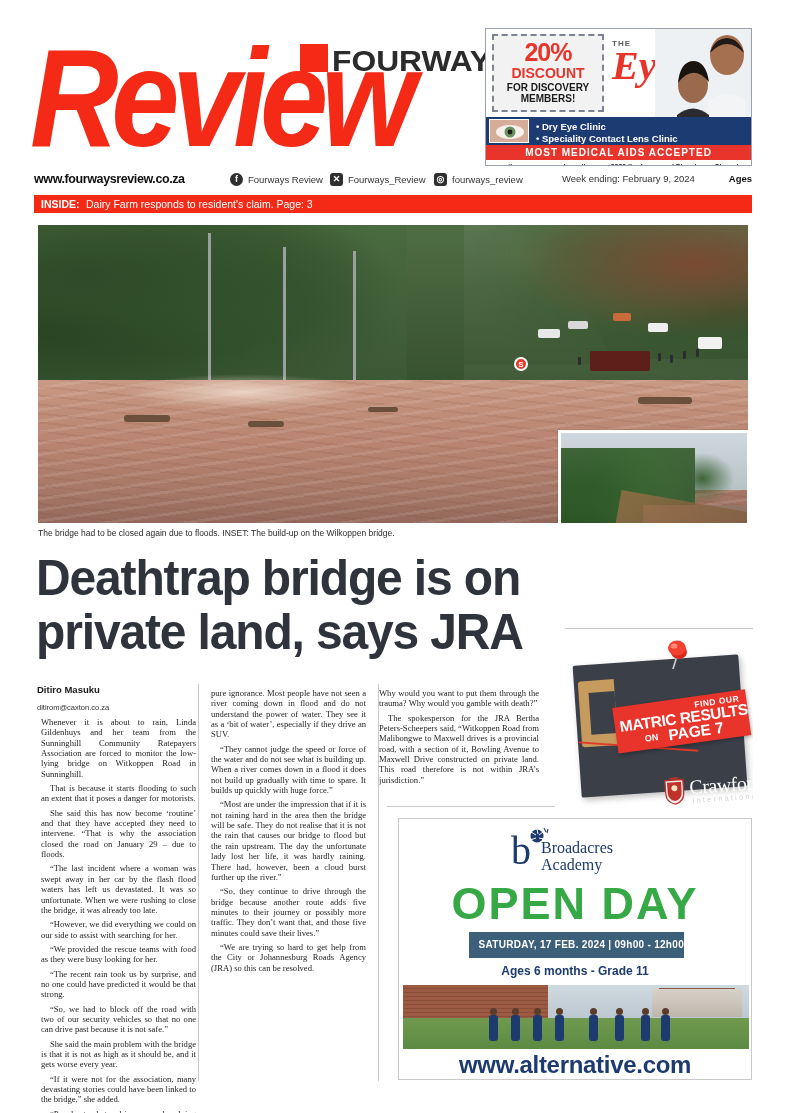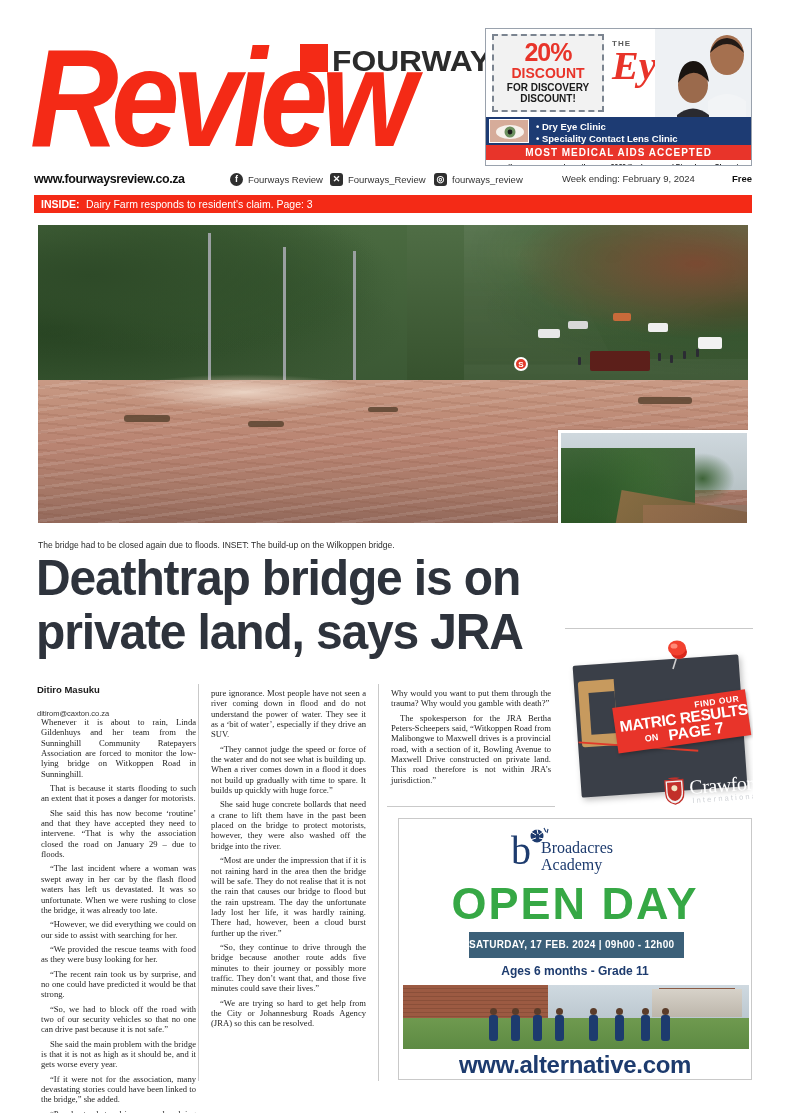--- a/index.html
+++ b/index.html
@@ -124,42 +124,42 @@
        linear-gradient(#41663a, #33542c); }
   .in-tree { position:absolute; right:6%; top:10%; width:36%; height:28%;
              background:radial-gradient(ellipse, #3e6438 0%, rgba(62,100,56,0) 68%); }
   .in-river { position:absolute; right:0; bottom:0; width:56%; height:62%;
      background:linear-gradient(160deg,#9a7d6c 0%,#8a6e5f 45%,#6f5c52 100%); }
   .in-debrisline { position:absolute; left:30%; top:36%; width:70%; height:22%;
      background:linear-gradient(115deg, rgba(150,110,70,.85), rgba(120,85,55,.65));
      transform:rotate(10deg); }
 
   .caption { position:absolute; left:38px; top:528px; width:500px; font-size:8.5px;
-             color:#2b2b2b; font-family:"Liberation Sans", sans-serif;margin-top:12px; }
+             color:#2b2b2b; font-family:"Liberation Sans", sans-serif; }
 
   
   .headline { position:absolute; left:36px; top:551px; width:520px;
               font-family:"Liberation Sans", sans-serif; font-weight:bold;
               font-size:50px; line-height:54px; color:#2e333c; letter-spacing:-1.2px;
               transform:scaleX(.96); transform-origin:left top; }
   .headline .l { display:block; }
 
   
   .byline { position:absolute; left:37px; top:684px; width:160px; }
   .by-name { font-size:9.5px; font-weight:bold; color:#1a1a1a; font-family:"Liberation Sans",sans-serif; }
-  .by-mail { font-size:7.5px; color:#333; font-family:"Liberation Sans",sans-serif; margin-top:14px;}
+  .by-mail { font-size:7.5px; color:#333; font-family:"Liberation Sans",sans-serif; margin-top:8px;}
 
   .col { position:absolute; top:713px; width:163px;
          font-family:"Liberation Serif", serif; font-size:8.6px; line-height:10.35px;
          color:#1d1d1d; text-align:justify; }
   .col p { text-indent:9px; margin:4px; }
   .col p.noind { text-indent:0; }
   #col1 { left:37px; height:368px; }
   #col2 { left:207px; top:684px; height:397px; }
-  #col3 { left:387px; top:684px; width:168px; height:120px; }
+  #col3 { left:375px; top:684px; width:168px; height:120px; }
 
   .vrule { position:absolute; width:1px; background:#c9c9c9; }
 
   
   .crawford { position:absolute; left:565px; top:634px; width:188px; height:176px; overflow:hidden; }
   .cw-card { position:absolute; left:12px; top:26px; width:166px; height:132px;
              background:#3a3f48; transform:rotate(-4deg); border-radius:2px;
              box-shadow:2px 3px 6px rgba(0,0,0,.25); }
   .cw-tan { position:absolute; left:4px; top:16px; width:36px; height:66px; background:#c79a5e;
             border-radius:3px 0 0 3px; }
@@ -183,21 +183,21 @@
   .bd-logo-b { position:absolute; left:112px; top:12px; font-family:"Liberation Serif", serif;
                font-size:40px; color:#1d3b6e; line-height:40px; font-weight:normal; }
   .bd-spark { position:absolute; left:128px; top:8px; width:22px; height:20px; }
   .bd-n1 { position:absolute; left:142px; top:20px; font-family:"Liberation Serif", serif;
            font-size:16px; color:#1d3b6e; line-height:17px; }
   .bd-n2 { position:absolute; left:142px; top:37px; font-family:"Liberation Serif", serif;
            font-size:16px; color:#1d3b6e; line-height:17px; }
   .bd-open { position:absolute; left:0; top:62px; width:100%; text-align:center;
              font-size:45px; font-weight:bold; color:#36a845; letter-spacing:2px; line-height:46px; }
   .bd-datebar { position:absolute; left:70px; top:113px; width:215px; height:26px; background:#3c6079; }
-  .bd-date { position:absolute; left:0; top:0; width:100%; line-height:26px; text-align:left;
+  .bd-date { position:absolute; left:0; top:0; width:100%; line-height:26px; text-align:right;
              font-size:10px; font-weight:bold; color:#fff; letter-spacing:.3px; }
   .bd-ages { position:absolute; left:0; top:145px; width:100%; text-align:center;
              font-size:12px; font-weight:bold; color:#1d3b6e; }
   .bd-photo { position:absolute; left:4px; top:166px; width:346px; height:64px; overflow:hidden; }
   .bp-sky { position:absolute; left:0; top:0; width:100%; height:52%;
             background:linear-gradient(#cfd9e0,#bcc8d0); }
   .bp-brick { position:absolute; left:0; top:0; width:42%; height:56%;
               background:repeating-linear-gradient(#9c5a42 0 3px, #8a4f39 3px 4px); }
   .bp-house { position:absolute; right:2%; top:6%; width:26%; height:44%;
               background:linear-gradient(#d7d2c9,#bdb6ab); }
@@ -222,21 +222,21 @@
       <div class="logo-review">Review</div>
     </div>
   </div>
 
   <div class="eyeguy">
     <div class="eg-top">
       <div class="eg-coupon">
         <div class="eg-20">20%</div>
         <div class="eg-disc">DISCOUNT</div>
         <div class="eg-for">FOR DISCOVERY</div>
-        <div class="eg-mem">DISCOUNT!</div>
+        <div class="eg-mem">MEMBERS!</div>
       </div>
       <svg class="eg-brow" viewBox="0 0 42 16">
         <path d="M2 12 Q21 -3 40 12 Q21 4 2 12 Z" fill="#23303f"></path>
         <circle cx="21" cy="8.5" r="3.2" fill="#23303f"></circle>
       </svg>
       <div class="eg-the">THE</div>
       <div class="eg-eye">Eye</div>
       <div class="eg-guy">GUY</div>
       <div class="eg-opt">OPTOMETRIST</div>
       <div class="eg-phone">011 465 4028</div>
@@ -279,21 +279,21 @@
       <span class="soc-ic sq">✕</span>
       <span class="lbl">Fourways_Review</span>
     </div>
 
     <div class="soc" style="left:400px">
       <span class="soc-ic sq">◎</span>
       <span class="lbl">fourways_review</span>
     </div>
 
     <div class="hs-week">Week ending: February 9, 2024</div>
-    <div class="hs-free">Free</div>
+    <div class="hs-free">Ages</div>
   </div>
 
   <div class="insidebar">
     <span class="ib-k">INSIDE:</span>
     <span class="ib-t">Dairy Farm responds to resident's claim. Page: 3</span>
   </div>
 
   <div class="photo">
     <div class="ph-sky"></div>
     <div class="ph-sun"></div>
@@ -358,21 +358,20 @@
       <p>“We provided the rescue teams with food as they were busy looking for her.</p>
       <p>“The recent rain took us by surprise, and no one could have predicted it would be that strong.</p>
       <p>“So, we had to block off the road with two of our security vehicles so that no one can drive past because it is not safe.”</p>
       <p>She said the main problem with the bridge is that it is not as high as it should be, and it gets worse every year.</p>
       <p>“If it were not for the association, many devastating stories could have been linked to the bridge,” she added.</p>
       <p>“People tend to drive over low-lying bridges with water on them because of</p>
     </div>
   <div class="col" id="col2">
       <p class="noind">pure ignorance. Most people have not seen a river coming down in flood and do not understand the power of water. They see it as a ‘bit of water’, especially if they drive an SUV.</p>
       <p>“They cannot judge the speed or force of the water and do not see what is building up. When a river comes down in a flood it does not build up gradually with time to spare. It builds up quickly with huge force.”</p>
-      <p>She said huge concrete bollards that need a crane to lift them have in the past been placed on the bridge to protect motorists, however, they were also washed off the bridge into the river.</p>
       <p>“Most are under the impression that if it is not raining hard in the area then the bridge will be safe. They do not realise that it is not the rain that causes our bridge to flood but the rain upstream. The day the unfortunate lady lost her life, it was hardly raining. There had, however, been a cloud burst further up the river.”</p>
       <p>“So, they continue to drive through the bridge because another route adds five minutes to their journey or possibly more traffic. They don’t want that, and those five minutes could save their lives.”</p>
       <p>“We are trying so hard to get help from the City or Johannesburg Roads Agency (JRA) so this can be resolved.</p>
     </div>
   <div class="col" id="col3">
       <p class="noind">Why would you want to put them through the trauma? Why would you gamble with death?”</p>
       <p>The spokesperson for the JRA Bertha Peters-Scheepers said, “Witkoppen Road from Malibongwe to Maxwell drives is a provincial road, with a section of it, Bowling Avenue to Maxwell Drive constructed on private land. This road therefore is not within JRA’s jurisdiction.”</p>
     </div>
 
   <div class="vrule" style="left:198px; top:684px; height:397px;"></div>

